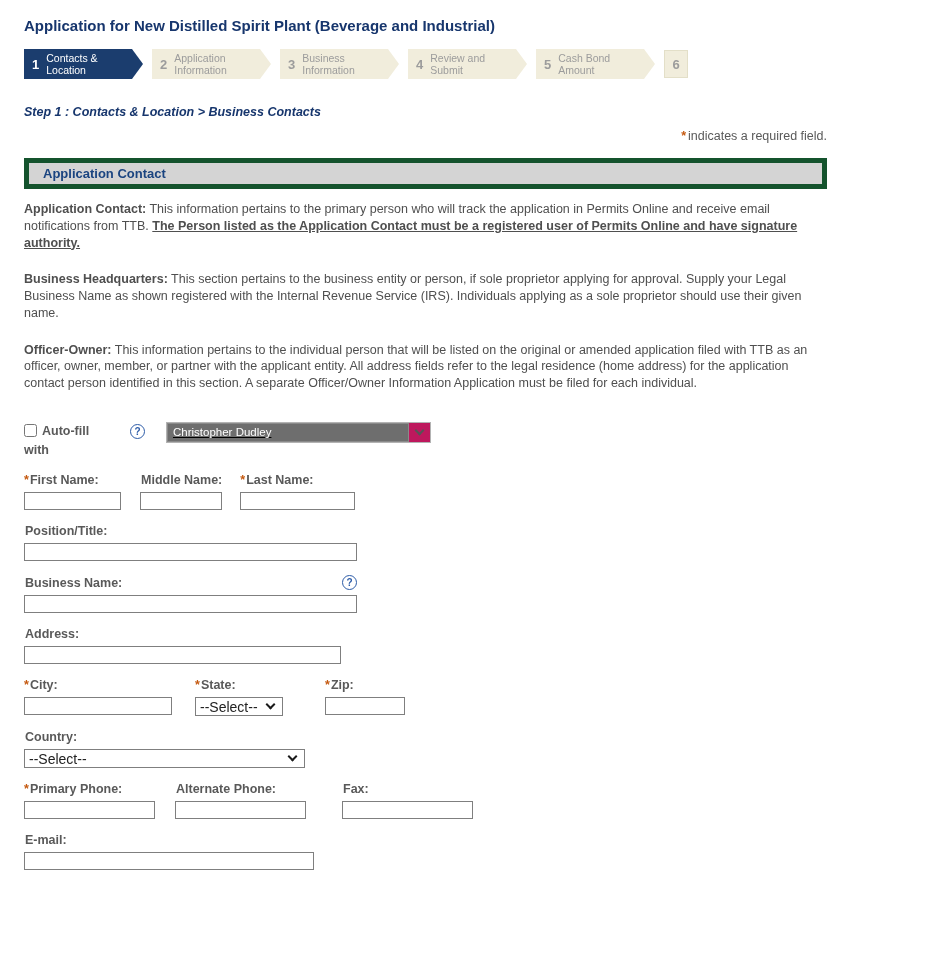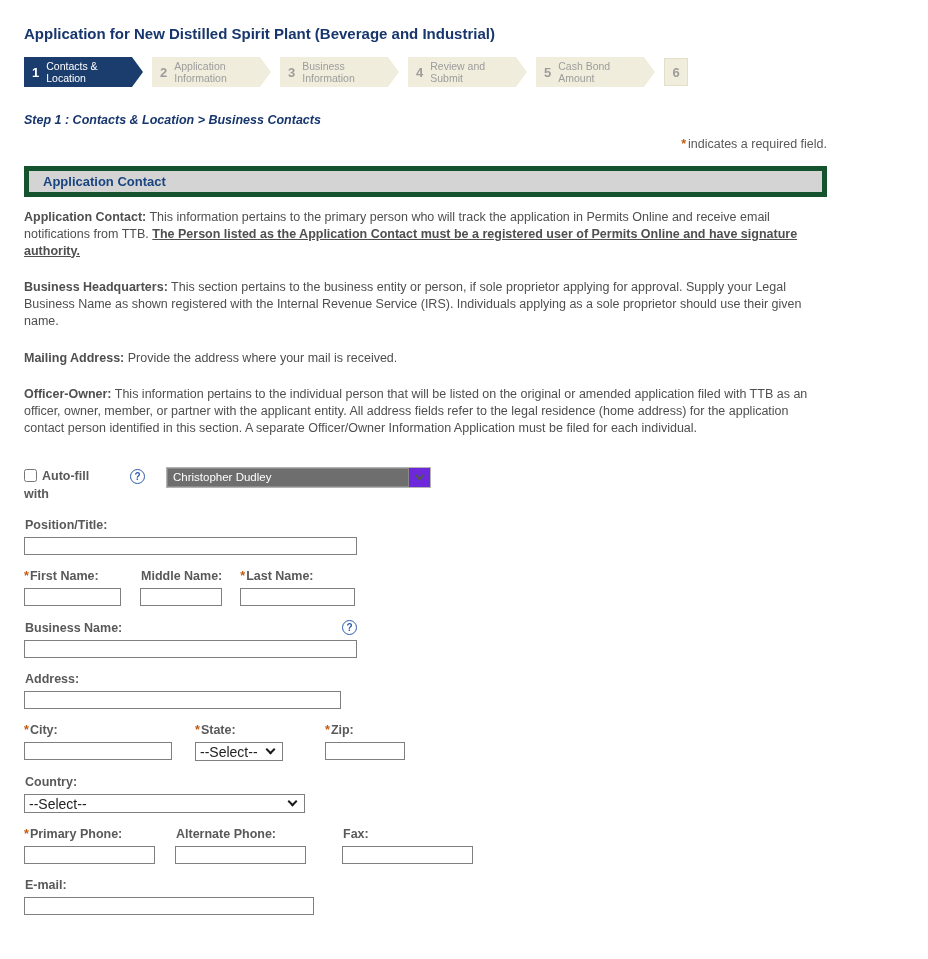--- a/index.html
+++ b/index.html
@@ -1,18 +1,18 @@
 <!DOCTYPE html>
 <html><head>
 <meta charset="utf-8">
 <style>
   * { box-sizing: border-box; margin: 0; padding: 0; }
   html,body { background:#ffffff; font-family:"Liberation Sans", sans-serif; }
   body { width:928px; height:959px; overflow:hidden; }
-  .container { margin:16px 24px; width:803px; }
+  .container { margin:8px 24px; width:803px; }
 
   
   .page-title { padding-top:9px; font-size:15px; font-weight:bold; color:#17366d; }
 
   
   .wizard { display:flex; align-items:center; margin-top:15px; }
   .step-tab {
     position:relative; height:30px; width:119px; margin-right:9px;
     display:flex; align-items:center; padding:2px 6px 2px 8px;
     clip-path: polygon(0 0, calc(100% - 11px) 0, 100% 50%, calc(100% - 11px) 100%, 0 100%);
@@ -54,21 +54,21 @@
   .autofill-label { width:72px; font-size:12.5px; font-weight:bold; color:#595959; line-height:1.5; }
   .autofill-label input { vertical-align:-2px; margin-right:5px; width:13px; height:13px; }
   .help-icon {
     width:15px; height:15px; border:1.5px solid #2d5ca8; border-radius:50%;
     color:#2d5ca8; font-size:10px; font-weight:bold;
     display:inline-flex; align-items:center; justify-content:center;
     margin-left:34px; margin-top:2px; flex:0 0 auto; cursor:pointer;
   }
   .autofill-select {
     margin-left:21px; width:265px; height:21px; border:1px solid #b3b3b3;
-    display:flex; align-items:stretch; background:#6d28d9; cursor:pointer;
+    display:flex; align-items:stretch; background:#be185d; cursor:pointer;text-decoration:underline;
   }
   .autofill-selected {
     flex:1; background:#6e6e6e; color:#ffffff; font-size:11.5px;
     display:flex; align-items:center; padding-left:5px;
     border:1px solid #8a8a8a;
   }
   .autofill-arrow { width:21px; display:flex; align-items:center; justify-content:center; }
 
   .chev { width:7px; height:7px; border-right:2px solid #555; border-bottom:2px solid #555;
           transform:rotate(45deg); margin-top:-4px; }
@@ -145,61 +145,58 @@
 
 
   <div class="para">
     <b class="plabel">Application Contact:</b><span> This information pertains to the primary person who will track the application in Permits Online and receive email notifications from TTB. </span><span class="emph">The Person listed as the Application Contact must be a registered user of Permits Online and have signature authority.</span>
   </div>
 
   <div class="para">
     <b class="plabel">Business Headquarters:</b><span> This section pertains to the business entity or person, if sole proprietor applying for approval.  Supply your Legal Business Name as shown registered with the Internal Revenue Service (IRS). Individuals applying as a sole proprietor should use their given name.</span><span class="emph"></span>
   </div>
 
-  <div class="para">
-    <b class="plabel">Mailing Address:</b><span> Provide the address where your mail is received.</span><span class="emph"></span>
-  </div>
 
   <div class="para">
     <b class="plabel">Officer-Owner:</b><span> This information pertains to the individual person that will be listed on the original or amended application filed with TTB as an officer, owner, member, or partner with the applicant entity.  All address fields refer to the legal residence (home address) for the application contact person identified in this section.  A separate Officer/Owner Information Application must be filed for each individual.</span><span class="emph"></span>
   </div>
 
   <div class="form-area">
 
     <div class="autofill-row">
       <label class="autofill-label"><input type="checkbox" style=""><span>Auto-fill with</span></label>
       <span class="help-icon">
           <span>?</span>
         </span>
       <div class="autofill-select">
         <div class="autofill-selected">Christopher Dudley</div>
         <div class="autofill-arrow">
             <span class="chev"></span>
           </div>
       </div>
     </div>
 
-    <div class="fgroup fcol">
-      <span class="flabel"><span class="req-star"></span><span>Position/Title:</span></span>
-      <input class="tbox w-pos" type="text" value="" style="">
-    </div>
-
     <div class="fgroup frow">
       <div class="fcol">
         <span class="flabel"><span class="req-star">*</span><span>First Name:</span></span>
         <input class="tbox w-first" type="text" value="" style="">
       </div>
       <div class="fcol gap-mid">
         <span class="flabel"><span class="req-star"></span><span>Middle Name:</span></span>
         <input class="tbox w-middle" type="text" value="" style="">
       </div>
       <div class="fcol gap-last">
         <span class="flabel"><span class="req-star">*</span><span>Last Name:</span></span>
         <input class="tbox w-last" type="text" value="" style="">
       </div>
+    </div>
+
+    <div class="fgroup fcol">
+      <span class="flabel"><span class="req-star"></span><span>Position/Title:</span></span>
+      <input class="tbox w-pos" type="text" value="" style="">
     </div>
 
     <div class="fgroup fcol">
       <div class="bn-row">
         <span class="flabel"><span class="req-star"></span><span>Business Name:</span></span>
         <span class="help-icon">
             <span>?</span>
           </span>
       </div>
       <input class="tbox w-pos" type="text" value="" style="">

